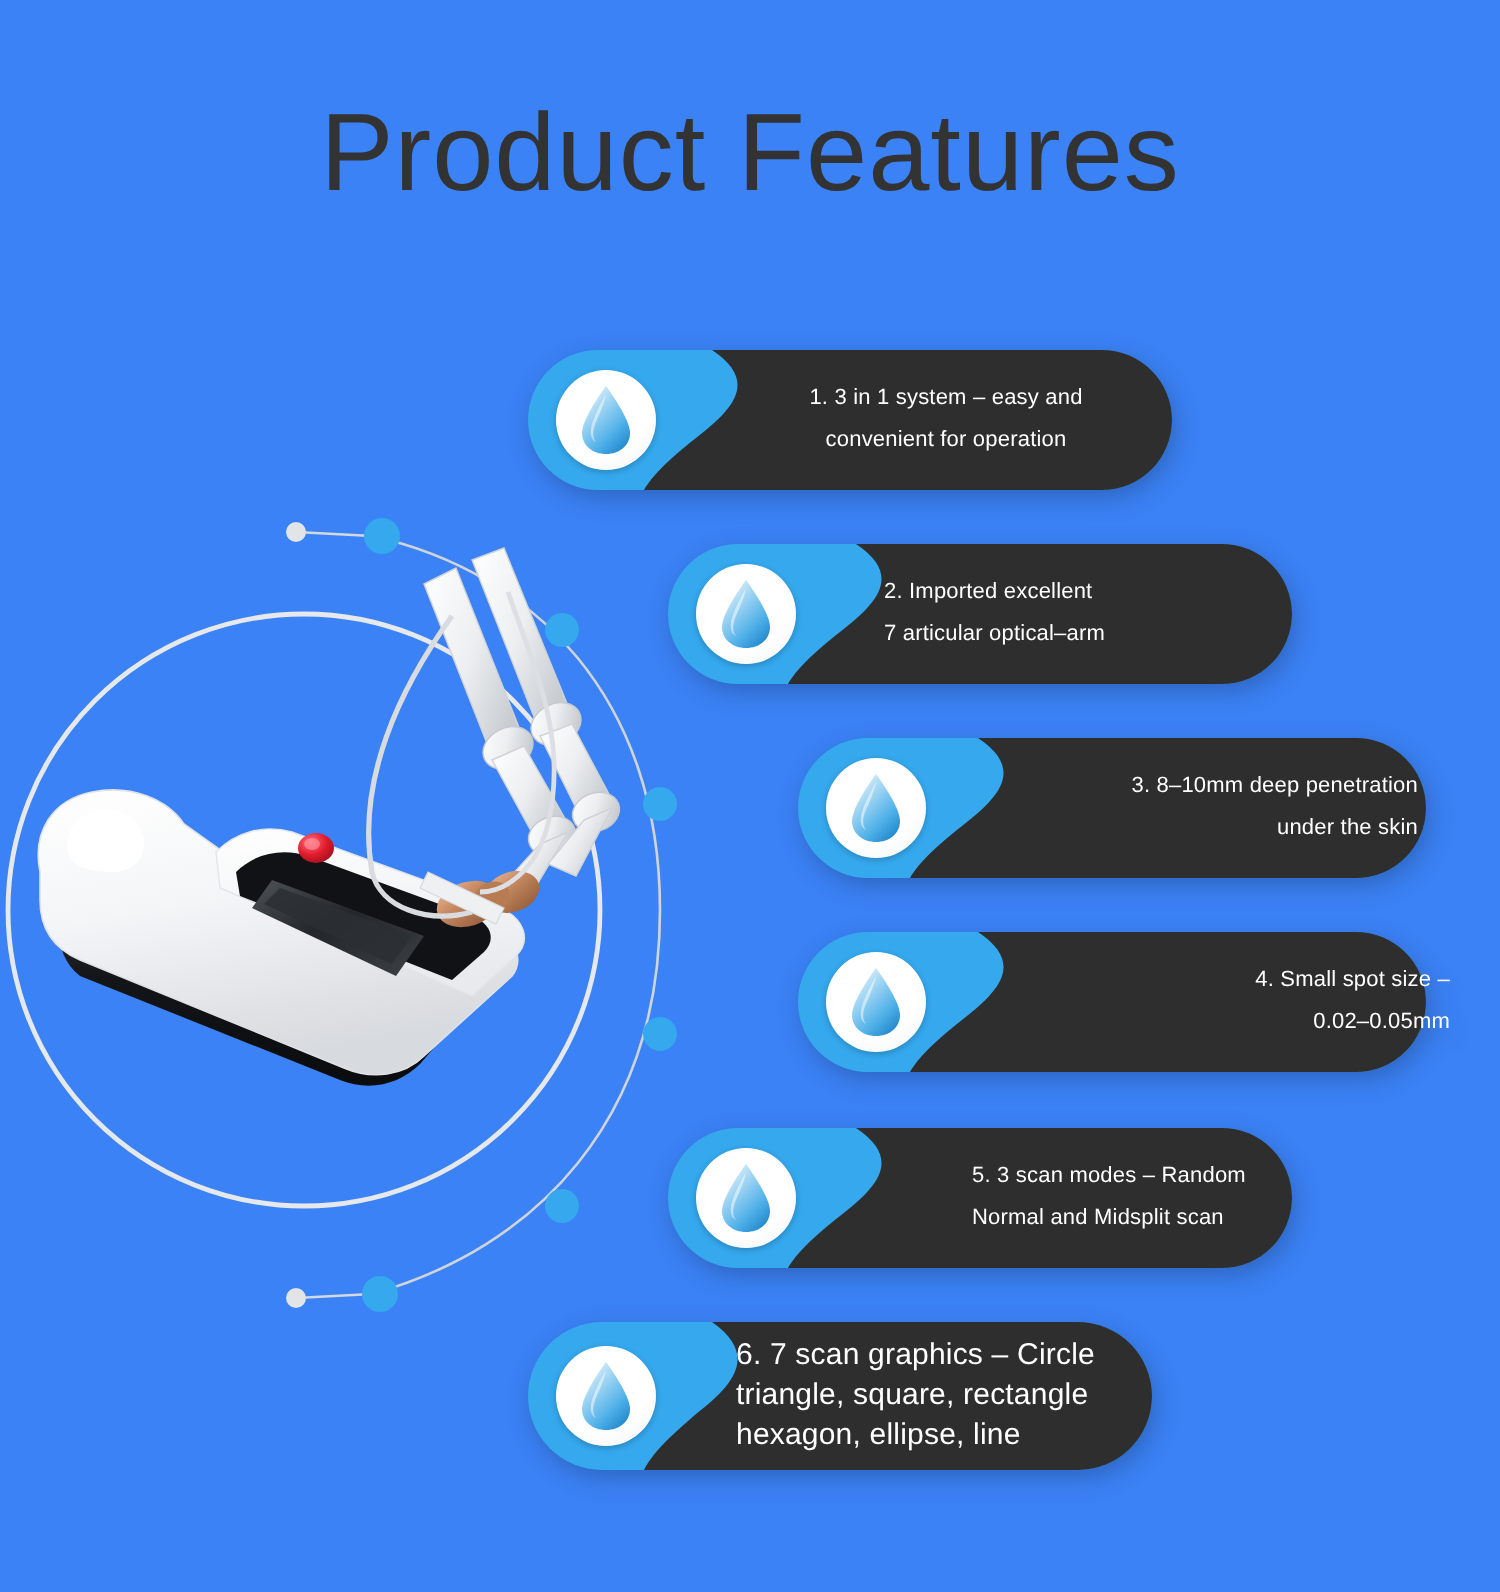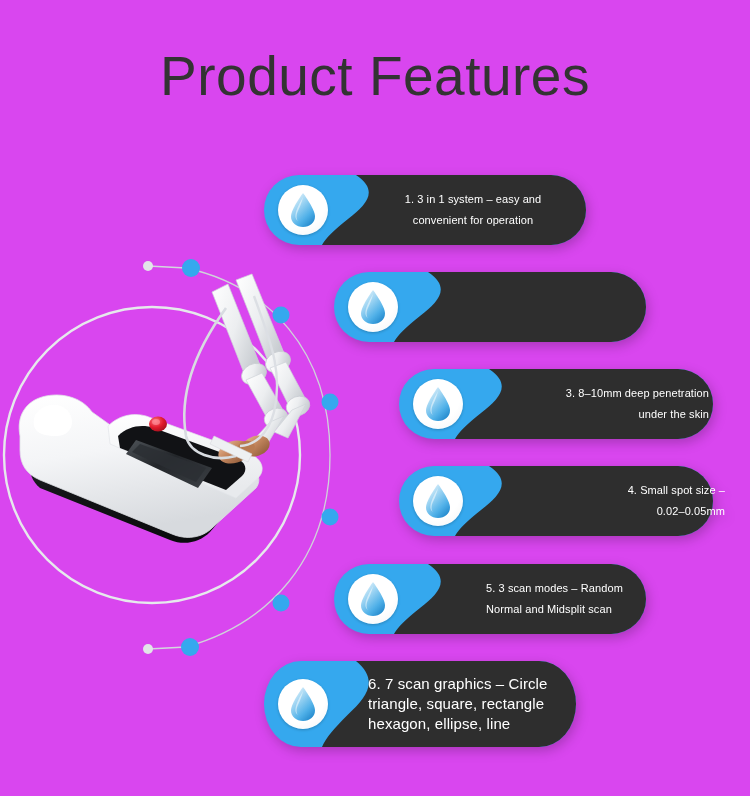--- a/index.html
+++ b/index.html
@@ -11,21 +11,21 @@
     background: #ffffff;
     font-family: "Liberation Sans", sans-serif;
     overflow: hidden;
     position: relative;
   }
 
   #page {
     position: relative;
     width: 750px;
     height: 796px;
-    background: #d946ef;
+    background: #3b82f6;
   }
 
   
   #page-title {
     position: absolute;
     left: 0;
     top: 42px;
     width: 750px;
     text-align: center;
     font-size: 55px;
@@ -46,21 +46,21 @@
     height: 430px;
   }
   #illustration svg { display: block; }
 
   
   .feature-card {
     position: absolute;
     height: 70px;
     filter: drop-shadow(2px 4px 6px rgba(0,0,0,0.22));
   }
-  .feature-card.tall { height: 86px; }
+  .feature-card.tall { height: 74px; }
 
   .card-svg {
     position: absolute;
     left: 0;
     top: 0;
     width: 100%;
     height: 100%;
     display: block;
     overflow: visible;
   }
@@ -298,20 +298,22 @@
             <stop offset="0%" stop-color="#eaf5fc"></stop>
             <stop offset="30%" stop-color="#a8d9f4"></stop>
             <stop offset="70%" stop-color="#4fb0e8"></stop>
             <stop offset="100%" stop-color="#1d84c9"></stop>
           </linearGradient>
         </defs>
         <path d="M 15 1 C 15 1 3 17 3 24.5 C 3 30.8 8.4 35 15 35 C 21.6 35 27 30.8 27 24.5 C 27 17 15 1 15 1 Z" fill="url(#dg2)"></path>
         <path d="M 15 5 C 13 9 8 17 7.4 23 C 7.1 26 8.2 28 10 29 C 7.8 26.6 8.4 22 10.4 18 C 11.8 15 14 10 15 5 Z" fill="#ffffff" opacity="0.5"></path>
       </svg>
     </div>
+    <div class="card-text">2. Imported excellent
+7 articular optical–arm</div>
   </div>
 
   <div class="feature-card" id="card-3">
     <svg class="card-svg" viewBox="0 0 314 70" preserveAspectRatio="none" xmlns="http://www.w3.org/2000/svg">
       <defs>
         <clipPath id="clip3">
             <rect x="0" y="0" width="314" height="70" rx="35" ry="35"></rect>
           </clipPath>
       </defs>
       <g clip-path="url(#clip3)">

